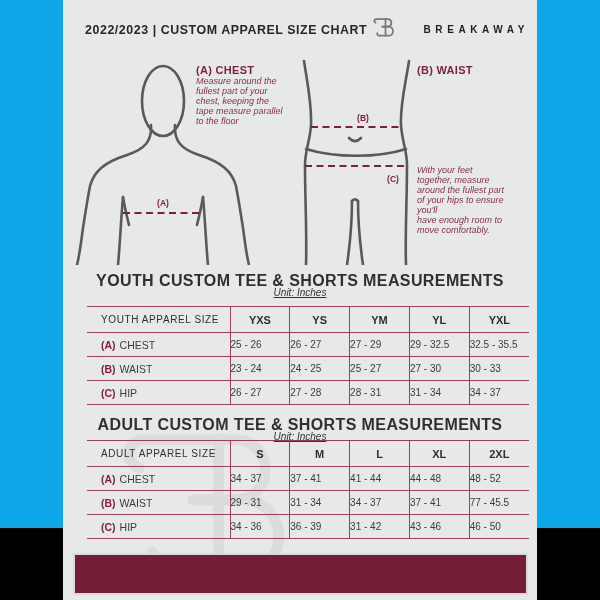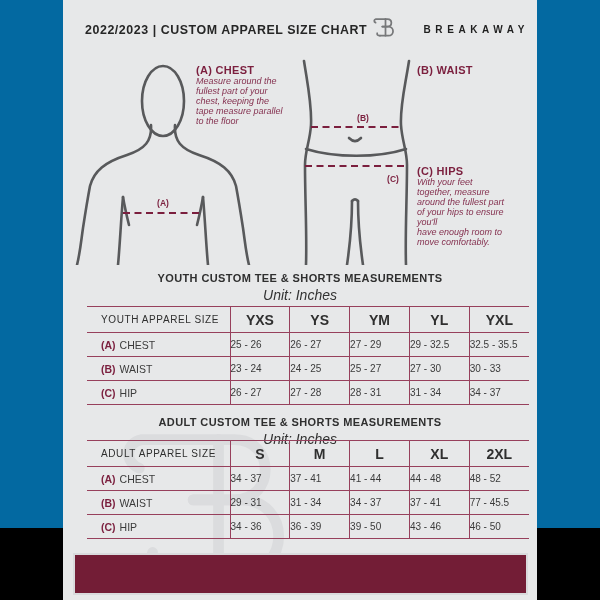--- a/index.html
+++ b/index.html
@@ -1,18 +1,18 @@
 <!DOCTYPE html>
 <html><head>
 <meta charset="utf-8">
 <style>
   html,body{margin:0;padding:0;}
   body{width:600px;height:600px;background:#000;overflow:hidden;
        font-family:"Liberation Sans",sans-serif;}
-  .canvas{position:relative;width:600px;height:528px;background:#0369a1;}
+  .canvas{position:relative;width:600px;height:528px;background:#0ea5e9;}
   .content{position:absolute;left:63px;top:0;width:474px;height:600px;
            background:#e7e8e9;overflow:hidden;}
 
   
   .hdr-title{position:absolute;left:22px;top:22px;font-size:13.5px;font-weight:bold;
              color:#262626;letter-spacing:.6px;transform:scaleX(.92);transform-origin:left top;
              white-space:nowrap;}
   .brand{position:absolute;right:8px;top:14px;display:flex;align-items:center;gap:25px;}
   .brand-text{font-size:10px;font-weight:bold;color:#1f1f1f;letter-spacing:4.6px;}
 
@@ -25,30 +25,30 @@
            line-height:10px;white-space:pre-line;}
   .instr-a{left:133px;top:9px;width:125px;}
   .instr-b{left:354px;top:9px;width:118px;}
   .instr-c{left:354px;top:110px;width:120px;}
   .outline{fill:none;stroke:#58595b;stroke-width:2.6;stroke-linecap:round;}
   .dash{fill:none;stroke:#7b1f3e;stroke-width:2.2;stroke-dasharray:7 4.5;}
   .diag-label{font-size:8.5px;font-weight:bold;fill:#7b1f3e;text-anchor:middle;
               font-family:"Liberation Sans",sans-serif;}
 
   
-  .sec-title{position:absolute;left:0;width:474px;text-align:center;font-size:11px;
+  .sec-title{position:absolute;left:0;width:474px;text-align:center;font-size:16px;
              font-weight:bold;color:#2f2f2f;letter-spacing:.4px;}
-  .sec-unit{position:absolute;left:0;width:474px;text-align:center;font-size:14px;
-            font-style:italic;color:#333;}
+  .sec-unit{position:absolute;left:0;width:474px;text-align:center;font-size:10px;
+            font-style:italic;color:#333;text-decoration:underline;}
   .size-table{position:absolute;left:24px;width:442px;border-collapse:collapse;
               table-layout:fixed;z-index:2;}
   .size-table th,.size-table td{padding:0;font-weight:normal;}
   .size-table col.first{width:143px;}
   .size-table thead th{height:25px;font-size:10px;color:#2f2f2f;}
-  .size-table thead th.szcol{font-weight:bold;font-size:14px;}
+  .size-table thead th.szcol{font-weight:bold;font-size:11px;}
   .size-table thead th.firstcol{text-align:left;padding-left:14px;letter-spacing:.6px;}
   .size-table td{height:23px;font-size:10px;color:#3b3b3b;}
   .size-table td.firstcol{text-align:left;padding-left:14px;font-size:10.5px;}
   .size-table tr{border-top:1.5px solid #97405c;margin-top:15px;}
   .size-table tbody tr:last-child{border-bottom:1.5px solid #97405c;}
   .size-table th + th,.size-table td + td{border-left:1.4px solid #97405c;}
   .row-key{color:#7b1f3e;font-weight:bold;margin-right:4px;}
 
   .tbl-youth{top:306px;}
   .tbl-adult{top:440px;}
@@ -115,21 +115,20 @@
         <p>Measure around the
 fullest part of your
 chest, keeping the
 tape measure parallel
 to the floor</p>
       </div>
       <div class="instr instr-b">
         <h3>(B) WAIST</h3>
       </div>
       <div class="instr instr-c">
-        <h3>(C) HIPS</h3>
         <p>With your feet
 together, measure
 around the fullest part
 of your hips to ensure
 you'll
 have enough room to
 move comfortably.</p>
       </div>
     </div>
 
@@ -227,21 +226,21 @@
           <td>29 - 31</td>
           <td>31 - 34</td>
           <td>34 - 37</td>
           <td>37 - 41</td>
           <td>77 - 45.5</td>
         </tr>
         <tr>
           <td class="firstcol"><span class="row-key">(C)</span><span>HIP</span></td>
           <td>34 - 36</td>
           <td>36 - 39</td>
-          <td>39 - 50</td>
+          <td>31 - 42</td>
           <td>43 - 46</td>
           <td>46 - 50</td>
         </tr>
       </tbody>
     </table>
 
     <div class="footer-bar"></div>
   </div>
 </div>
 

